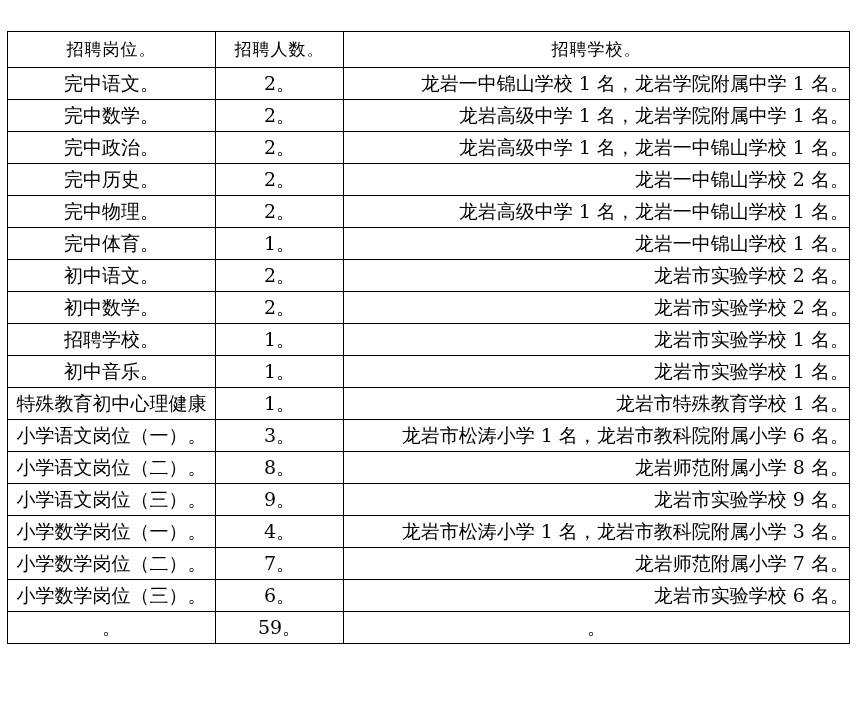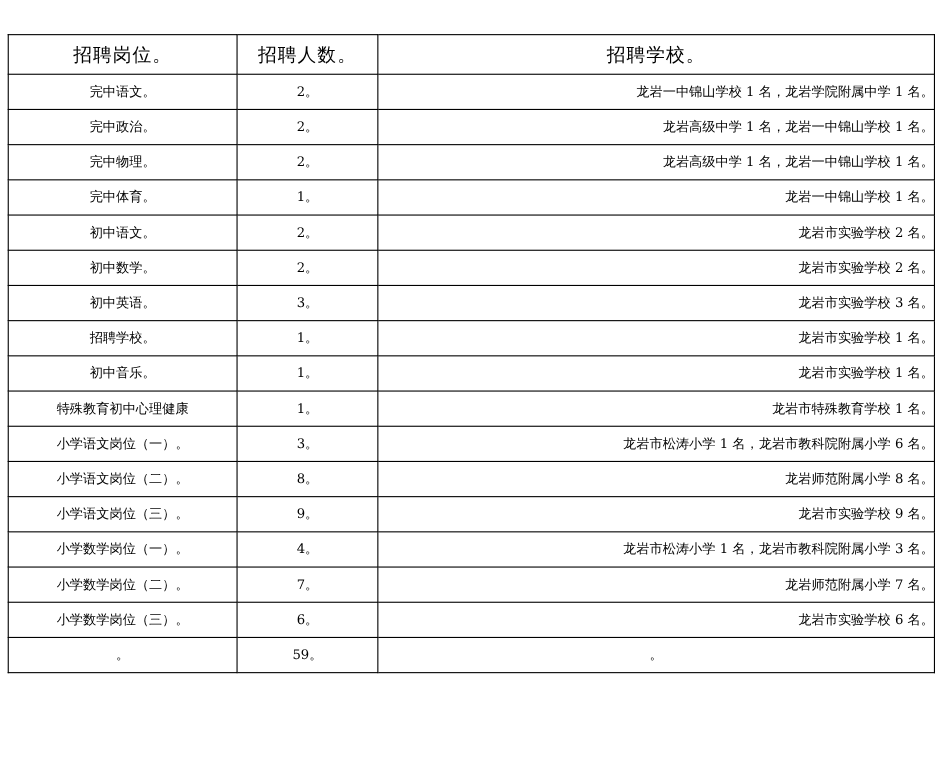--- a/index.html
+++ b/index.html
@@ -40,21 +40,21 @@
 
   .head-cell {
     height: 35px;
     text-align: center;
     font-weight: bold;
     font-size: 17px;
     letter-spacing: 1px;
   }
   .cell {
     height: 31px;
-    font-size: 12px;
+    font-size: 19px;
   }
   .cell.post {
     text-align: center;
   }
   .cell.num {
     text-align: center;
   }
   .cell.school {
     text-align: right;
     padding-left: 10px;
@@ -84,48 +84,53 @@
         <th class="head-cell">招聘学校。</th>
       </tr>
     </thead>
     <tbody>
       <tr>
         <td class="cell post">完中语文。</td>
         <td class="cell num">2。</td>
         <td class="cell school">龙岩一中锦山学校 1 名，龙岩学院附属中学 1 名。</td>
       </tr>
       <tr>
+        <td class="cell post">完中数学。</td>
+        <td class="cell num">2。</td>
+        <td class="cell school">龙岩高级中学 1 名，龙岩学院附属中学 1 名。</td>
+      </tr>
+      <tr>
         <td class="cell post">完中政治。</td>
         <td class="cell num">2。</td>
         <td class="cell school">龙岩高级中学 1 名，龙岩一中锦山学校 1 名。</td>
+      </tr>
+      <tr>
+        <td class="cell post">完中历史。</td>
+        <td class="cell num">2。</td>
+        <td class="cell school">龙岩一中锦山学校 2 名。</td>
       </tr>
       <tr>
         <td class="cell post">完中物理。</td>
         <td class="cell num">2。</td>
         <td class="cell school">龙岩高级中学 1 名，龙岩一中锦山学校 1 名。</td>
       </tr>
       <tr>
         <td class="cell post">完中体育。</td>
         <td class="cell num">1。</td>
         <td class="cell school">龙岩一中锦山学校 1 名。</td>
       </tr>
       <tr>
         <td class="cell post">初中语文。</td>
         <td class="cell num">2。</td>
         <td class="cell school">龙岩市实验学校 2 名。</td>
       </tr>
       <tr>
         <td class="cell post">初中数学。</td>
         <td class="cell num">2。</td>
         <td class="cell school">龙岩市实验学校 2 名。</td>
-      </tr>
-      <tr>
-        <td class="cell post">初中英语。</td>
-        <td class="cell num">3。</td>
-        <td class="cell school">龙岩市实验学校 3 名。</td>
       </tr>
       <tr>
         <td class="cell post">招聘学校。</td>
         <td class="cell num">1。</td>
         <td class="cell school">龙岩市实验学校 1 名。</td>
       </tr>
       <tr>
         <td class="cell post">初中音乐。</td>
         <td class="cell num">1。</td>
         <td class="cell school">龙岩市实验学校 1 名。</td>

